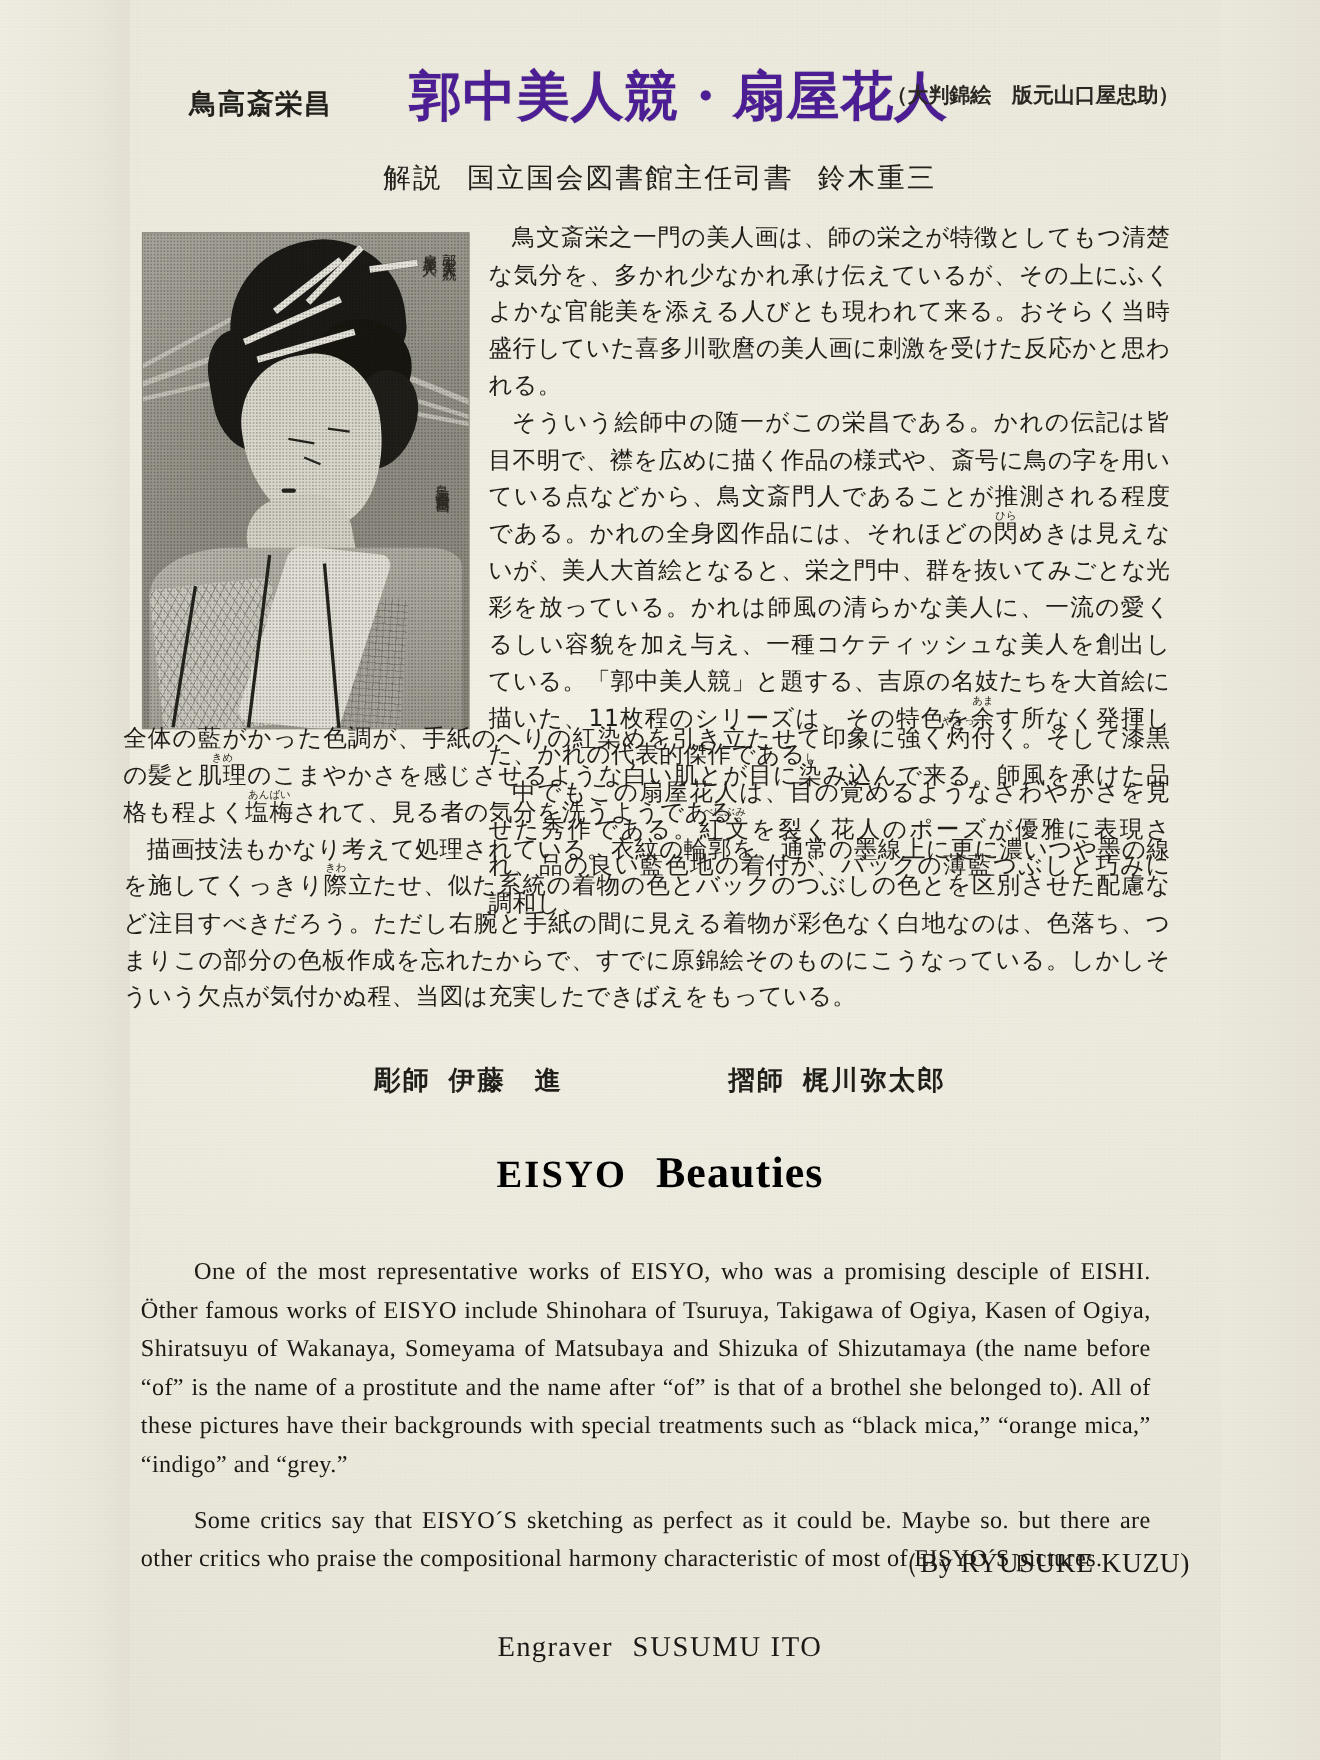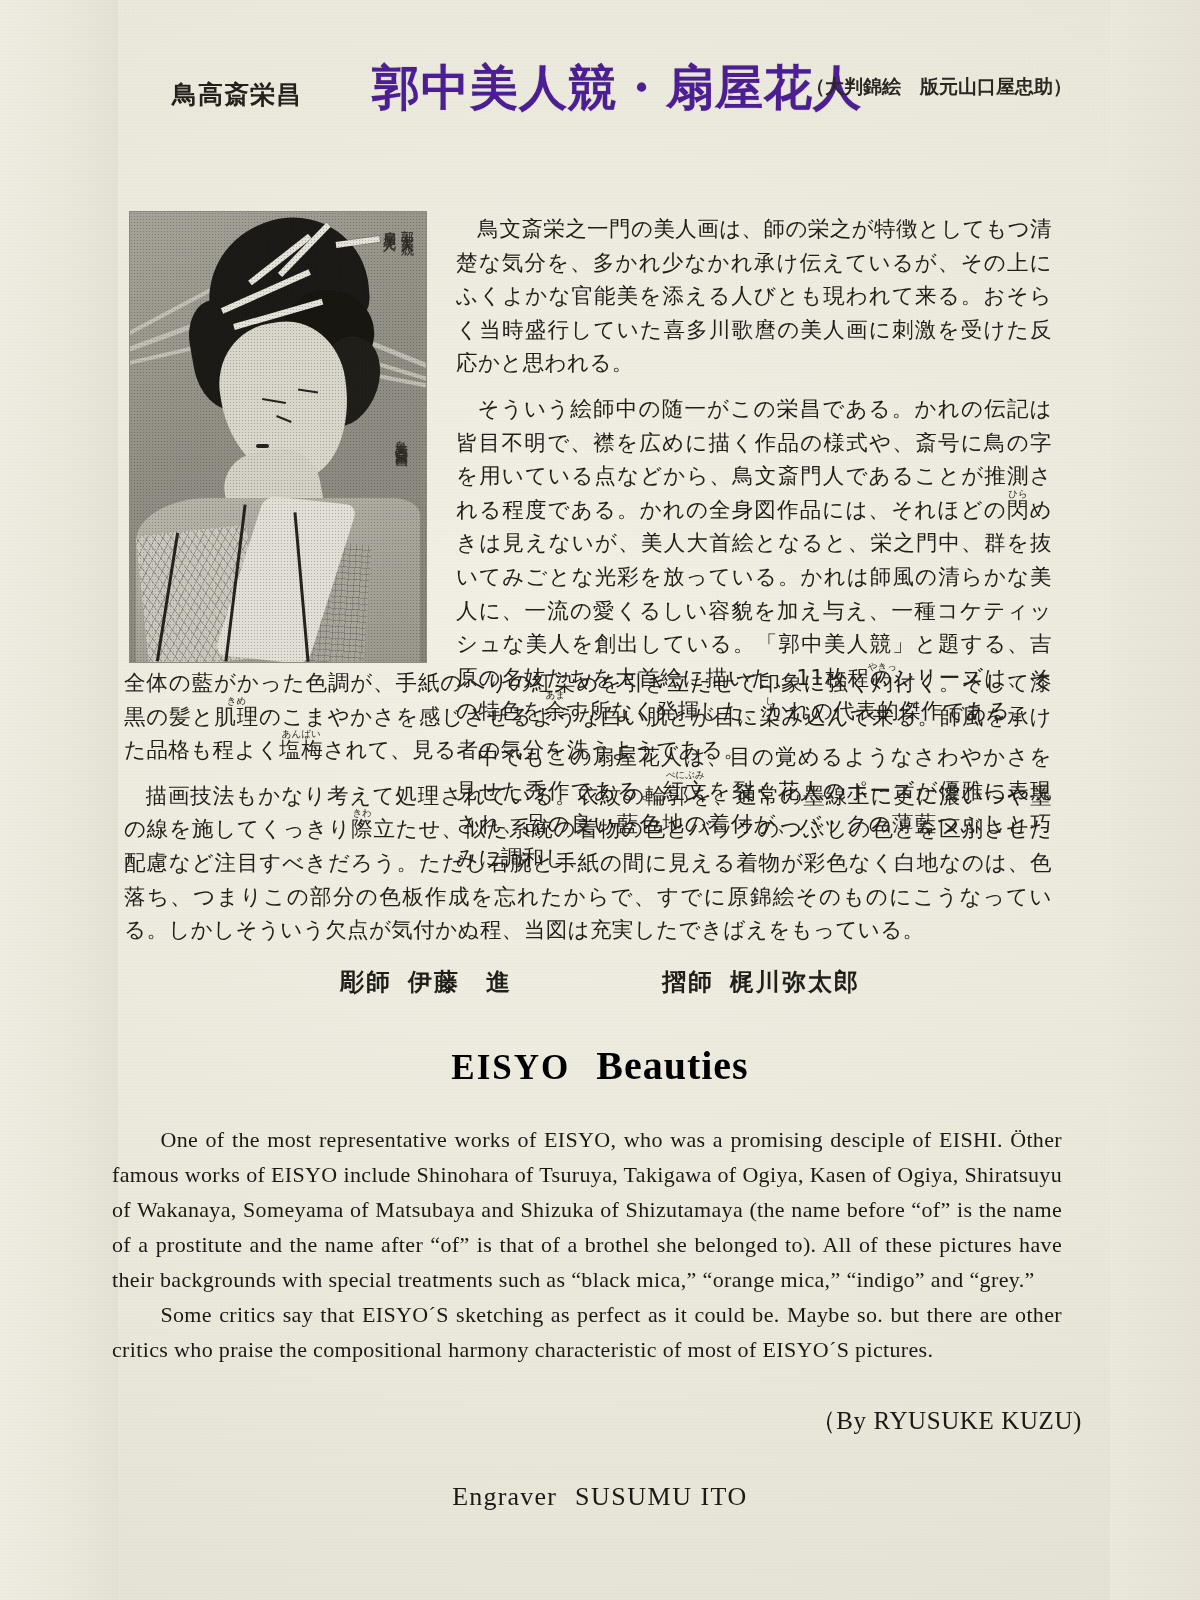--- a/index.html
+++ b/index.html
@@ -177,21 +177,21 @@
     letter-spacing:.4px;
     text-align:justify;
     text-justify:inter-character;
   }
   .jp-col-right{
     position:absolute;left:444px;top:200px;width:620px;
   }
   .jp-full{
     position:absolute;left:112px;top:650px;width:952px;
   }
-  .jp p{margin:12px;text-indent:1em;}
+  .jp p{margin:0;text-indent:1em;}
   .jp p.noind{text-indent:0;}
   ruby{ruby-align:center;}
   rt{
     font-size:9.5px;
     line-height:10px;
     letter-spacing:0;
     color:#26241e;
     font-family:"DejaVu Sans","Liberation Sans",sans-serif;
     transform:translateY(2px);
   }
@@ -219,21 +219,21 @@
   .en-heading .w1{font-size:35px;letter-spacing:2px;margin-right:26px;}
   .en-body{
     position:absolute;left:112px;top:1122px;width:950px;
     font-family:"Liberation Serif","DejaVu Serif",serif;
     font-size:22px;
     line-height:35px;
     letter-spacing:.35px;
     color:#1b1915;
     text-align:justify;
   }
-  .en-body p{margin:0;text-indent:2.2em;}
+  .en-body p{margin:16px;text-indent:2.2em;}
   .en-byline{
     position:absolute;right:118px;top:1404px;
     font-family:"Liberation Serif","DejaVu Serif",serif;
     font-size:25px;letter-spacing:.6px;color:#1b1915;
   }
   .en-craft{
     position:absolute;left:112px;right:112px;top:1482px;
     font-family:"Liberation Serif","DejaVu Serif",serif;
     font-size:26px;letter-spacing:1.2px;color:#1b1915;
     display:flex;justify-content:center;gap:110px;
@@ -249,20 +249,23 @@
 <div class="paper-edge-right"></div>
 
 <div class="page">
 
   <div class="header">
     <div class="artist-name">鳥高斎栄昌</div>
     <div class="work-title">郭中美人競・扇屋花人</div>
     <div class="edition-note">（大判錦絵　版元山口屋忠助）</div>
   </div>
 
+  <div class="commentary-credit">
+    <span class="lbl">解説</span><span class="org">国立国会図書館主任司書</span><span class="nm">鈴木重三</span>
+  </div>
 
   <div class="print-figure">
     <div class="print-canvas">
       <div class="bg-field"></div>
 
       <div class="ray" style="left:-10px;top:138px;width:150px;height:5px;transform:rotate(-20deg);"></div>
       <div class="ray" style="left:-14px;top:152px;width:160px;height:4px;transform:rotate(-13deg);"></div>
       <div class="ray" style="left:-6px;top:122px;width:128px;height:4px;transform:rotate(-28deg);"></div>
       <div class="ray" style="left:180px;top:104px;width:140px;height:5px;transform:rotate(22deg);"></div>
       <div class="ray" style="left:176px;top:128px;width:140px;height:4px;transform:rotate(17deg);"></div>

